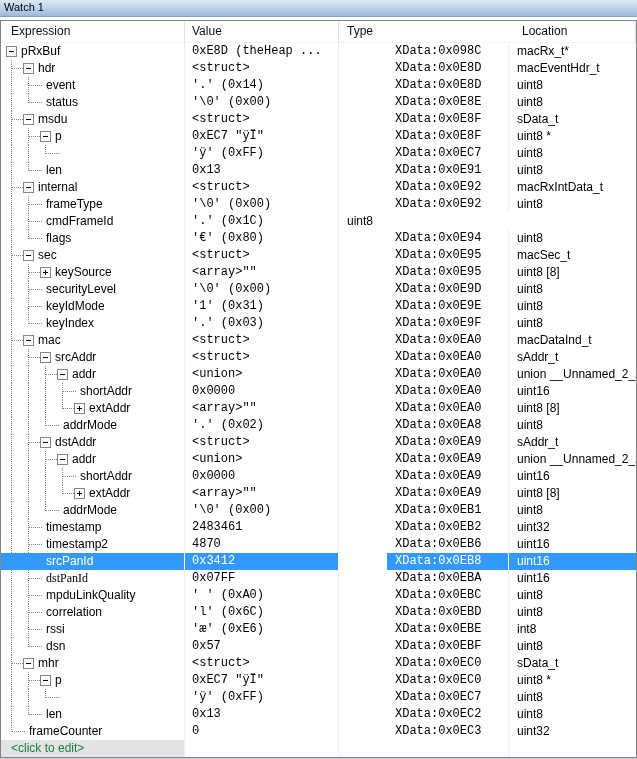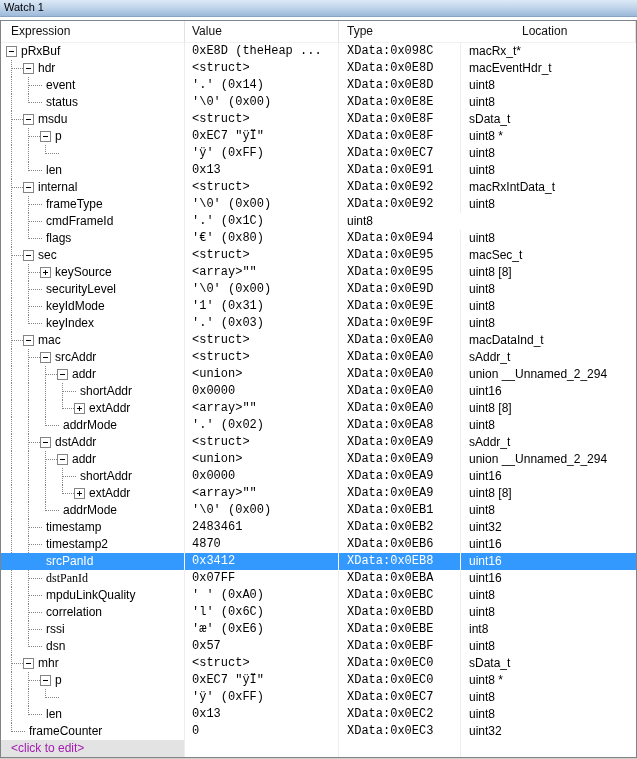--- a/index.html
+++ b/index.html
@@ -36,26 +36,26 @@
     white-space:nowrap; overflow:hidden;
   }
   .hcell.c0 { width:184px; padding-left:10px; }
   .hcell.c1 { width:154px; padding-left:7px; }
   .hcell.c2 { width:122px; padding-left:8px; }
   .hcell.c3 { flex:1; padding-left:8px; border-right:none; }
   .row { display:flex; height:17px; font-size:12px; color:#000; }
   .cell { position:relative; height:17px; line-height:17px; overflow:hidden; white-space:nowrap; }
   .cell.expr { width:184px; border-right:1px solid #ededed; }
   .cell.val  { width:154px; padding-left:7px; border-right:1px solid #ededed; }
-  .cell.loc  { width:122px; padding-left:8px; border-right:1px solid #ededed; }
+  .cell.loc  { width:122px; padding-left:8px; border-right:1px solid #ededed;margin-left:48px; }
   .cell.typ  { flex:1; padding-left:8px; }
   .mono { font-family:"Liberation Mono", monospace; font-size:12px; }
   .row.selected .cell { background:#3399FF; color:#ffffff; border-right-color:#ffffff; }
   .row.placeholder .cell.expr { background:#e3e3e3; }
-  .row.placeholder .label { color:#a21caf; }
+  .row.placeholder .label { color:#15803d; }
   .label { position:absolute; top:0; line-height:17px; white-space:nowrap; }
   .vguide {
     position:absolute; width:1px; top:0; height:17px;
     background-image:linear-gradient(to bottom, #858585 1px, transparent 1px);
     background-size:1px 2px;
   }
   .vguide.half { height:9px; }
   .hguide {
     position:absolute; height:1px; top:8px; width:13px;
     background-image:linear-gradient(to right, #858585 1px, transparent 1px);

